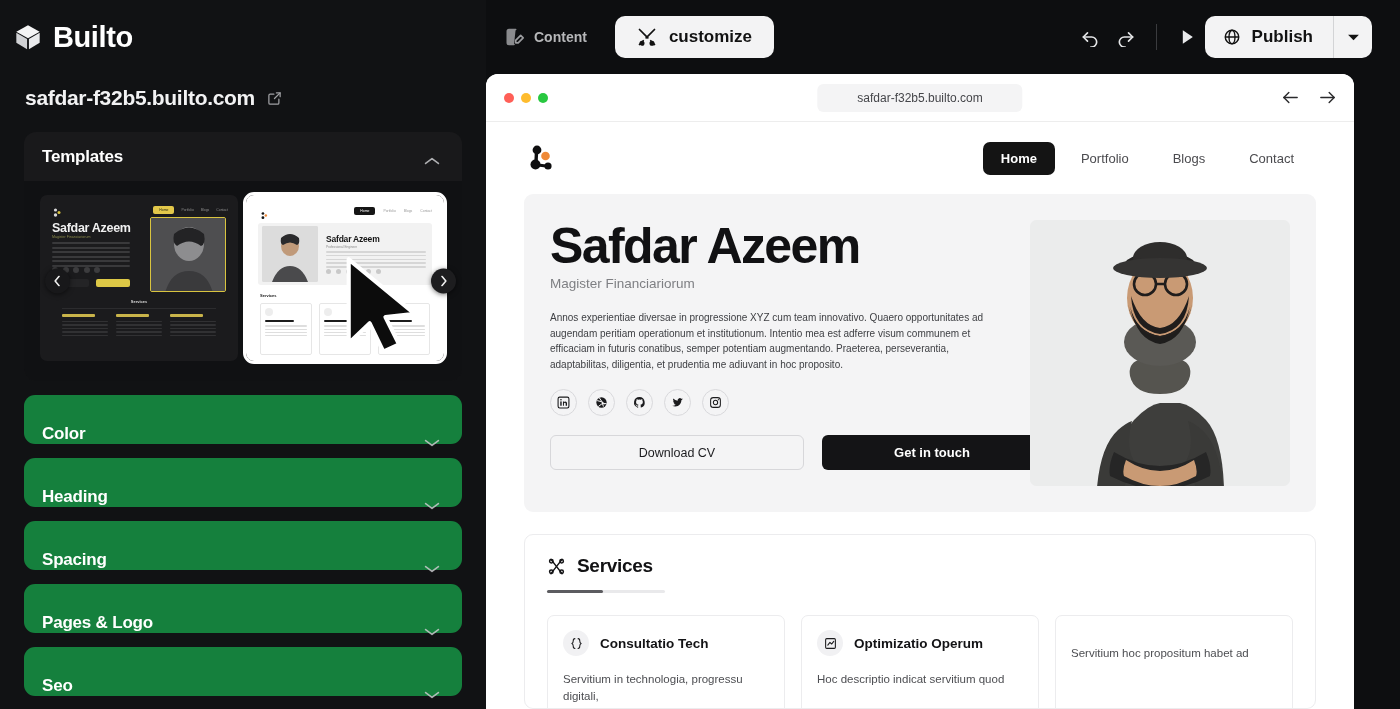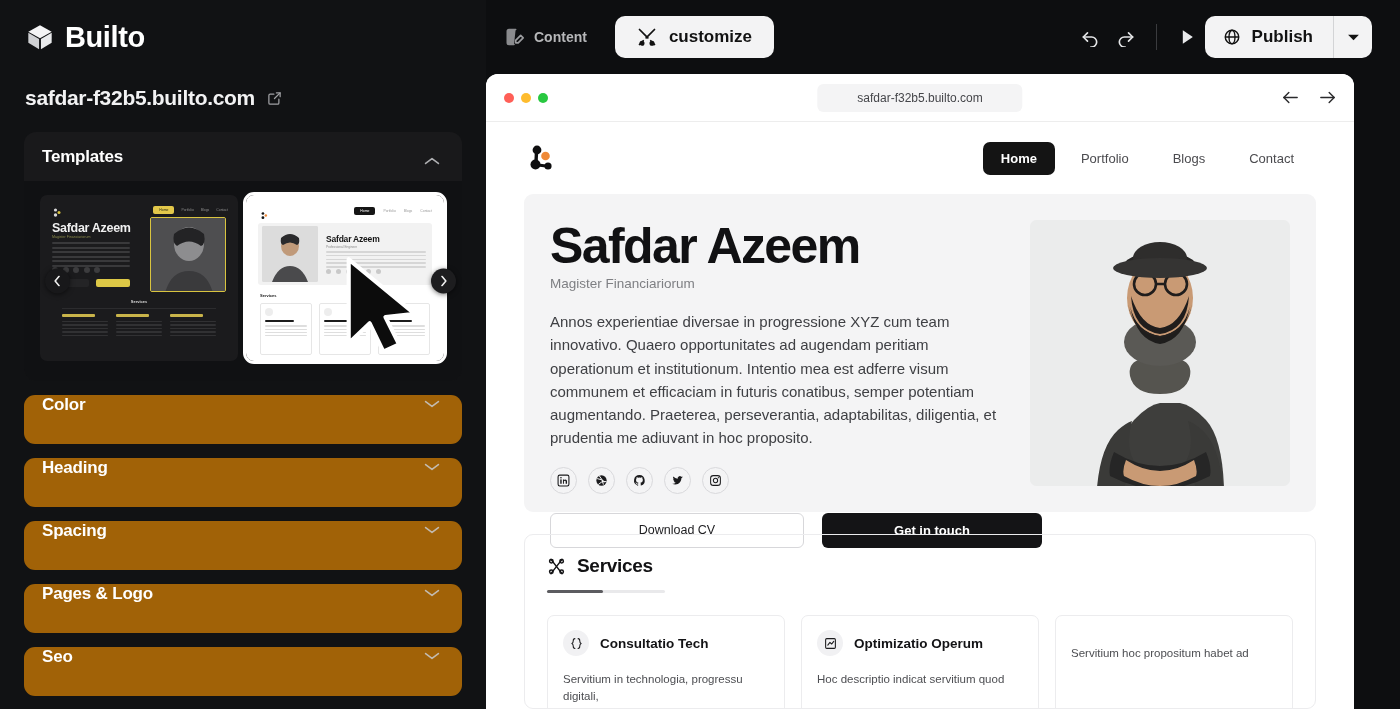--- a/index.html
+++ b/index.html
@@ -15,21 +15,21 @@
   
   .left-panel {
     width: 486px; height: 709px;
     background: #111214;
     display: flex; flex-direction: column;
     flex: 0 0 486px;
     position: relative;
   }
   .brand-row {
     height: 74px; display: flex; align-items: center;
-    padding-left: 26px; gap: 11px;
+    padding-left: 14px; gap: 11px;
   }
   .cube-icon { width: 28px; height: 28px; display:block; }
   .brand-name {
     color: #ffffff; font-size: 29px; font-weight: 700; letter-spacing: -0.4px;
   }
   .domain-row {
     display: flex; align-items: center; gap: 12px;
     padding: 12px 0 22px 25px;
   }
   .domain-text { color:#f2f2f3; font-size: 21px; font-weight:600; letter-spacing:-0.3px; }
@@ -113,22 +113,22 @@
     position:absolute; top:50%; transform:translateY(-50%);
     width:25px;height:25px;border-radius:50%;background:#18181a;
     display:flex;align-items:center;justify-content:center; cursor:pointer;
     box-shadow:0 1px 5px rgba(0,0,0,.55); z-index:6;
   }
   .car-btn.left { left:21px; }
   .car-btn.right { right:6px; background:#1d1d1f; }
   .car-btn svg { width:9px;height:11px; display:block;}
 
   .acc-item {
-    background:#a16207; border-radius:11px; height:49px;
-    display:flex; align-items:flex-start; justify-content:space-between;
+    background:#15803d; border-radius:11px; height:49px;
+    display:flex; align-items:flex-end; justify-content:space-between;
     padding:0 22px 0 18px; cursor:pointer;
   }
 
   
   .right-side { flex:1; display:flex; flex-direction:column; background:#0d0e10; min-width:0; }
   .topbar {
     height:74px; display:flex; align-items:center; gap:0; padding-right:28px; flex:0 0 74px;
   }
   .content-tab {
     display:flex; align-items:center; gap:10px; padding:8px 14px; cursor:pointer;
@@ -187,21 +187,21 @@
   }
   .site-links a.active { background:#141414; color:#fff; font-weight:600;}
 
   .hero {
     margin: 0 38px; background:#f4f4f5; border-radius:9px;
     display:flex; padding: 26px 26px; gap:24px; flex:0 0 auto; height:318px;
   }
   .hero-left { flex:1; min-width:0; }
   .hero-name { font-size:50px; font-weight:800; color:#111113; letter-spacing:-1.6px; line-height:1.04;}
   .hero-role { font-size:13.5px; color:#7e7f83; margin-top:4px; }
-  .hero-desc { font-size:15px; color:#3f4044; line-height:1.55; margin-top:19px; max-width:482px;}
+  .hero-desc { font-size:10px; color:#3f4044; line-height:1.55; margin-top:19px; max-width:482px;}
   .socials { display:flex; gap:11px; margin-top:17px;}
   .soc {
     width:27px;height:27px;border-radius:50%;border:1px solid #d9d9dc;
     display:flex;align-items:center;justify-content:center; cursor:pointer; background:transparent;
   }
   .soc svg{width:13px;height:13px;display:block;}
   .hero-btns { display:flex; gap:18px; margin-top:19px;}
   .btn-outline {
     flex:0 0 254px; height:35px; border:1px solid #d7d7da; border-radius:6px; background:transparent;
     display:flex;align-items:center;justify-content:center; font-size:12.5px; color:#1c1c1f; cursor:pointer;

